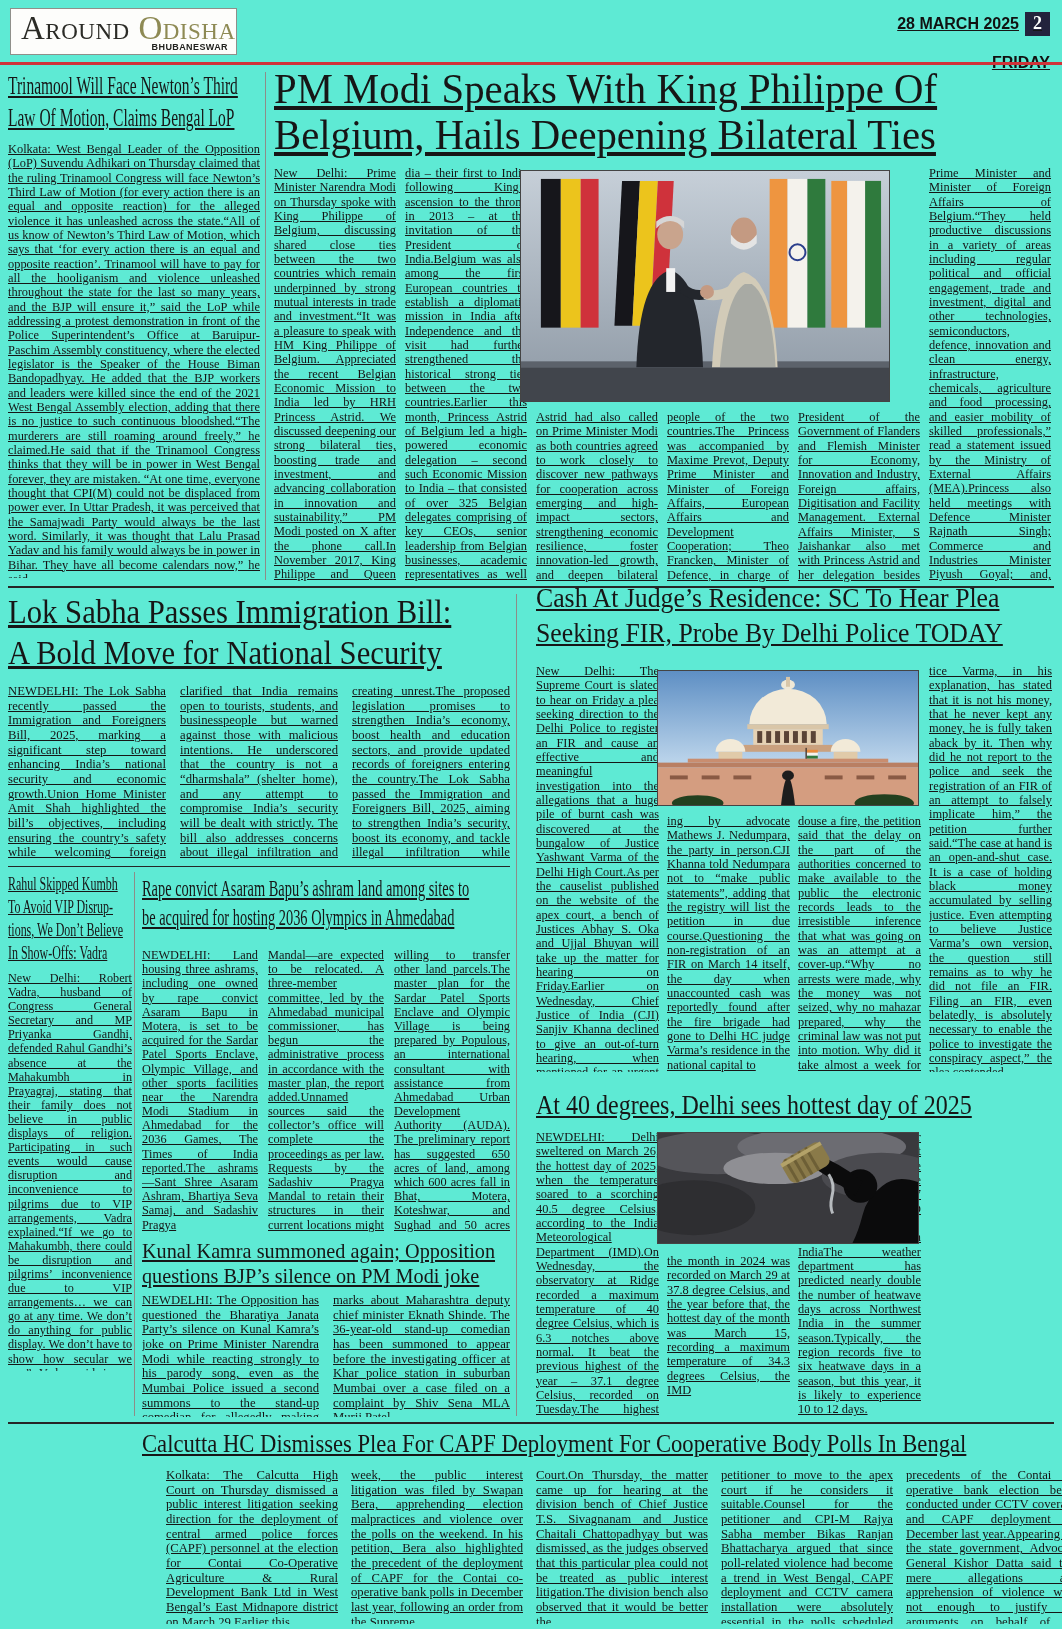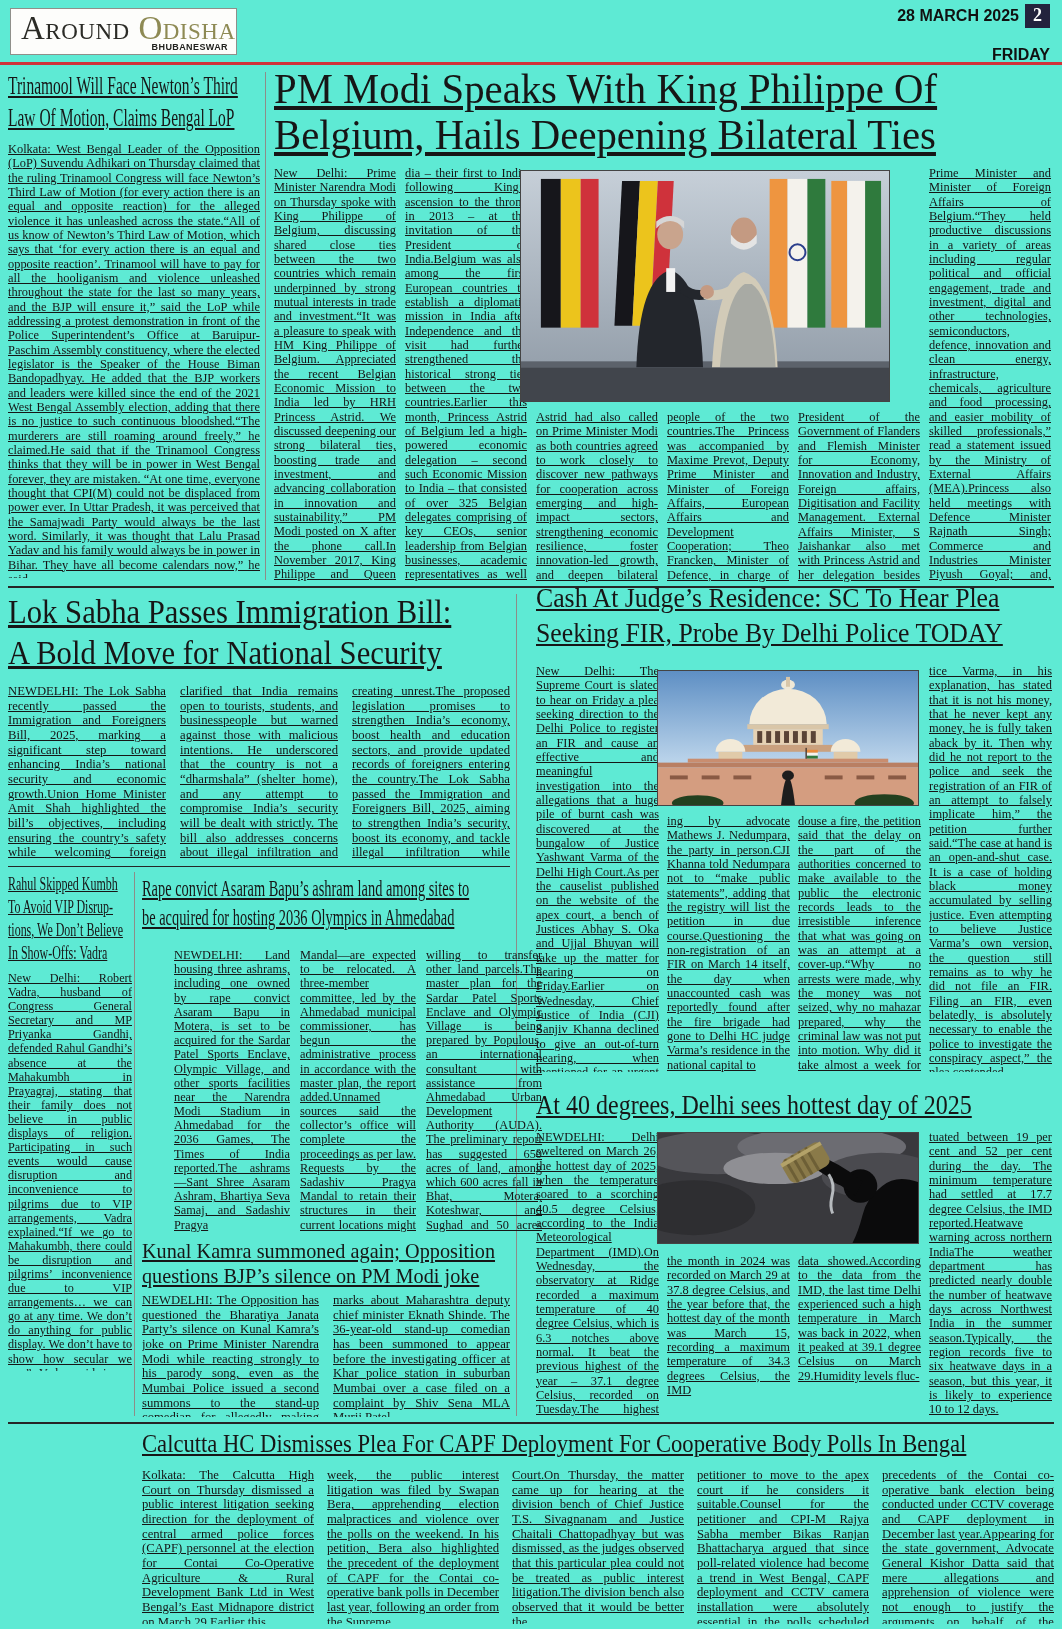--- a/index.html
+++ b/index.html
@@ -6,21 +6,21 @@
   .page{position:relative;width:1062px;height:1629px;margin:0 auto;background:#5eead4;
         font-family:"Liberation Serif",serif;color:#161616;overflow:hidden;}
   
   .masthead-box{position:absolute;left:10px;top:8px;width:227px;height:47px;border:1px solid #8f8f8a;
     background:#fdfdfb;box-sizing:border-box;padding:2px 8px 0 10px;}
   .masthead-title{font-variant:small-caps;font-size:33px;line-height:34px;letter-spacing:.5px;white-space:nowrap;}
   .mast-black{color:#2b2b26;}
   .mast-olive{color:#8e8a54;}
   .masthead-city{font-family:"Liberation Sans",sans-serif;font-size:9px;font-weight:bold;letter-spacing:.4px;
     color:#22221f;text-align:right;margin-top:-3px;}
-  .dateblock{position:absolute;right:12px;top:4px;text-align:right;font-family:"Liberation Sans",sans-serif;font-weight:bold;}
+  .dateblock{position:absolute;right:12px;top:12px;text-align:right;font-family:"Liberation Sans",sans-serif;font-weight:bold;text-decoration:underline;}
   .dateline{font-size:16px;color:#111;display:flex;align-items:center;justify-content:flex-end;gap:6px;}
   .pagebox{display:inline-block;min-width:19px;padding:1px 3px 2px 3px;background:#23233d;color:#fff;
     font-family:"Liberation Serif",serif;font-size:18px;text-align:center;}
   .dayline{font-size:16px;color:#111;margin-top:18px;}
   .red-rule{position:absolute;left:0;top:62px;width:1062px;height:3px;background:#cf3339;}
   
   .vrule{position:absolute;width:1px;background:#8d8d88;}
   .hrule{position:absolute;height:2px;background:#26262$6;background:#262626;}
   
   .hl-line{white-space:nowrap;transform-origin:0 50%;}
@@ -50,32 +50,32 @@
   #lok-sabha .cols{margin-top:10px;gap:14px;height:178px;}
   #lok-sabha .body-col{width:158px;flex:none;font-size:12.7px;}
   #cash{left:536px;top:580px;width:518px;height:494px;}
   #cash .cols{margin-top:14px;gap:8px;height:408px;}
   #cash .body-col{width:123px;flex:none;}
   #cash .under-photo{margin-top:150px;}
   .cash-photo{left:121px;top:90px;width:262px;height:136px;}
   #rahul{left:8px;top:872px;width:124px;height:506px;}
   #rahul .body-col{margin-top:7px;height:400px;font-size:12.2px;}
   #asaram{left:142px;top:874px;width:368px;height:362px;}
-  #asaram .cols{margin-top:16px;gap:10px;height:286px;margin-left:32px;}
+  #asaram .cols{margin-top:16px;gap:10px;height:286px;}
   #asaram .body-col{width:116px;flex:none;font-size:12.3px;}
   #kunal{left:142px;top:1238px;width:368px;height:180px;}
   #kunal .cols{margin-top:5px;gap:14px;height:124px;}
   #kunal .body-col{width:177px;flex:none;font-size:12.7px;}
   #at40{left:536px;top:1088px;width:518px;height:332px;}
   #at40 .cols{margin-top:8px;gap:8px;height:288px;}
   #at40 .body-col{width:123px;flex:none;}
   #at40 .under-photo{margin-top:124px;}
   .heat-photo{left:121px;top:44px;width:262px;height:112px;}
   #calcutta{left:142px;top:1428px;width:912px;height:198px;}
-  #calcutta .cols{margin-top:9px;gap:13px;height:156px;}
+  #calcutta .cols{margin-top:9px;gap:13px;height:156px;margin-left:24px;}
   #calcutta .body-col{width:172px;flex:none;font-size:12.7px;}
   section.article{position:absolute;text-decoration:underline;}
 </style>
 </head>
 <body>
 
 <div class="page">
 
   <header>
     <div class="masthead-box">
@@ -285,21 +285,20 @@
     </div>
   </section>
 
   <section class="article" id="at40">
     <div class="hl heat-hl">
       <div class="hl-line">At 40 degrees, Delhi sees hottest day of 2025</div>
     </div>
     <div class="cols">
       <div class="body-col">NEWDELHI: Delhi sweltered on March 26, the hottest day of 2025, when the temperature soared to a scorching 40.5 degree Celsius, according to the India Meteorological Department (IMD).On Wednesday, the observatory at Ridge recorded a maximum temperature of 40 degree Celsius, which is 6.3 notches above normal. It beat the previous highest of the year – 37.1 degree Celsius, recorded on Tuesday.The highest temperature for</div>
       <div class="body-col under-photo">the month in 2024 was recorded on March 29 at 37.8 degree Celsius, and the year before that, the hottest day of the month was March 15, recording a maximum temperature of 34.3 degrees Celsius, the IMD</div>
-      <div class="body-col under-photo">data showed.According to the data from the IMD, the last time Delhi experienced such a high temperature in March was back in 2022, when it peaked at 39.1 degree Celsius on March 29.Humidity levels fluc-</div>
       <div class="body-col">tuated between 19 per cent and 52 per cent during the day. The minimum temperature had settled at 17.7 degree Celsius, the IMD reported.Heatwave warning across northern IndiaThe weather department has predicted nearly double the number of heatwave days across Northwest India in the summer season.Typically, the region records five to six heatwave days in a season, but this year, it is likely to experience 10 to 12 days.</div>
     </div>
     <figure class="photo heat-photo">
       <svg viewBox="0 0 262 112" preserveAspectRatio="none">
         <rect width="262" height="112" fill="#39393d"></rect>
         <ellipse cx="60" cy="20" rx="75" ry="22" fill="#55555a"></ellipse>
         <ellipse cx="165" cy="14" rx="85" ry="20" fill="#6c6c72"></ellipse>
         <ellipse cx="118" cy="36" rx="52" ry="16" fill="#8f8f94"></ellipse>
         <ellipse cx="225" cy="44" rx="60" ry="24" fill="#4a4a4f"></ellipse>
         <ellipse cx="36" cy="76" rx="62" ry="28" fill="#2e2e31"></ellipse>

